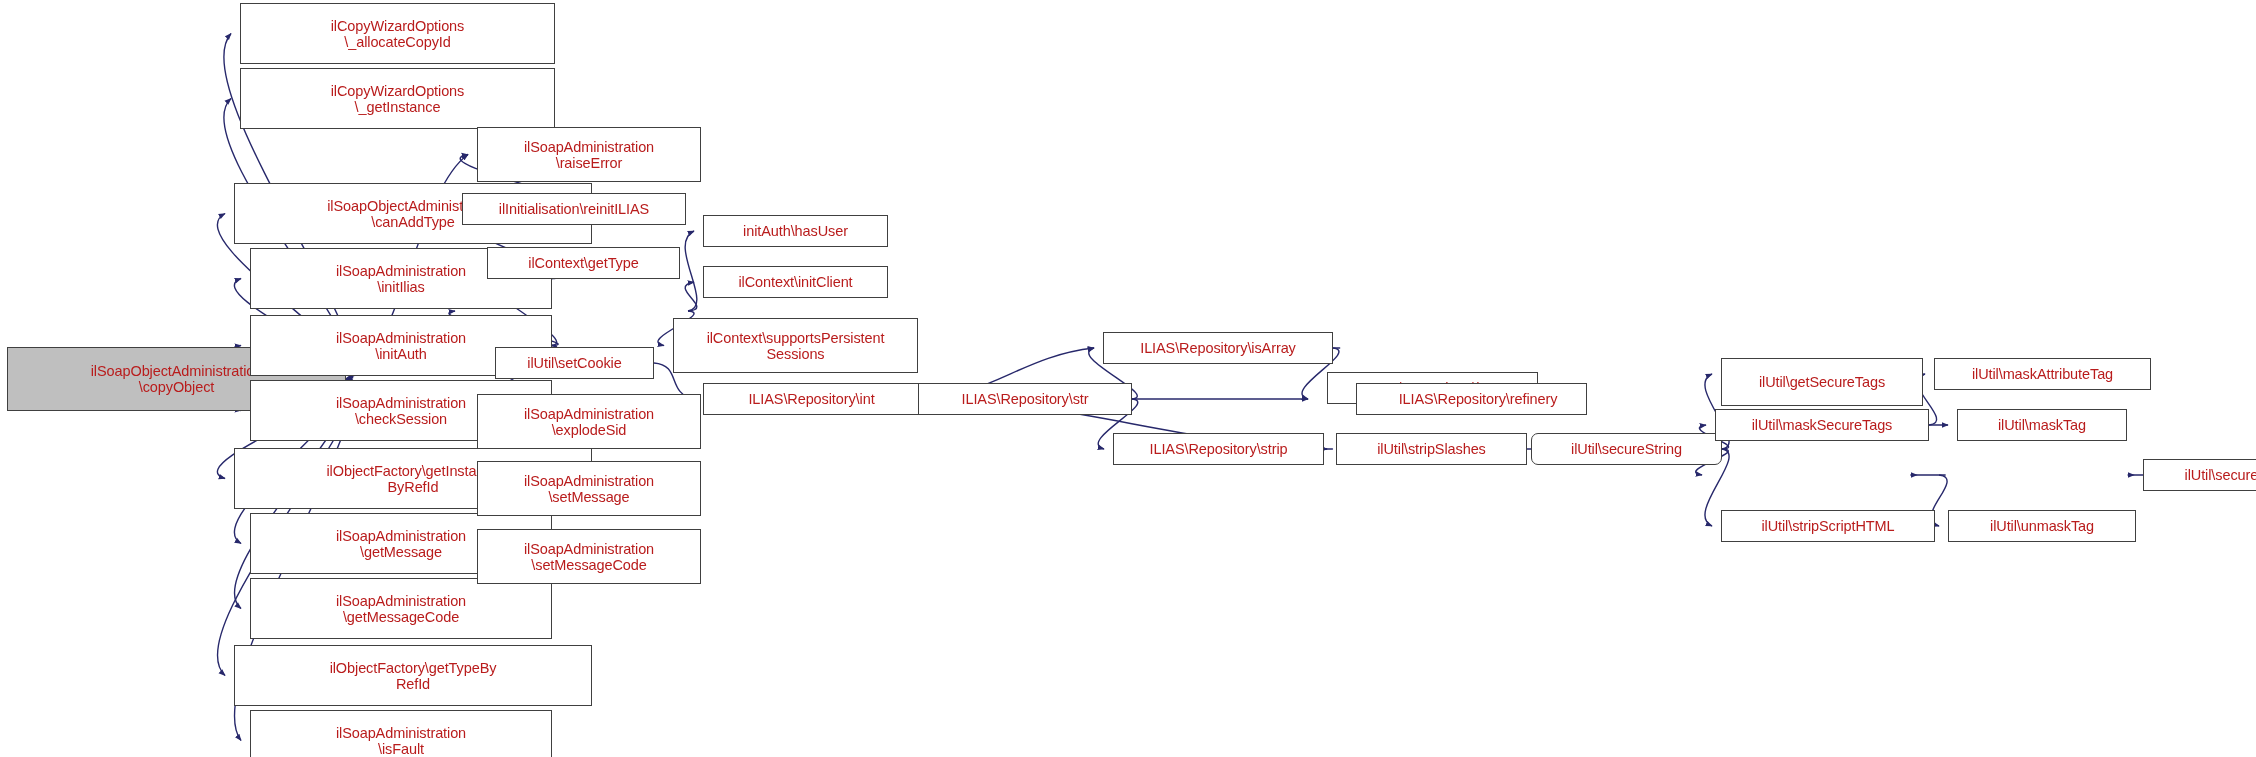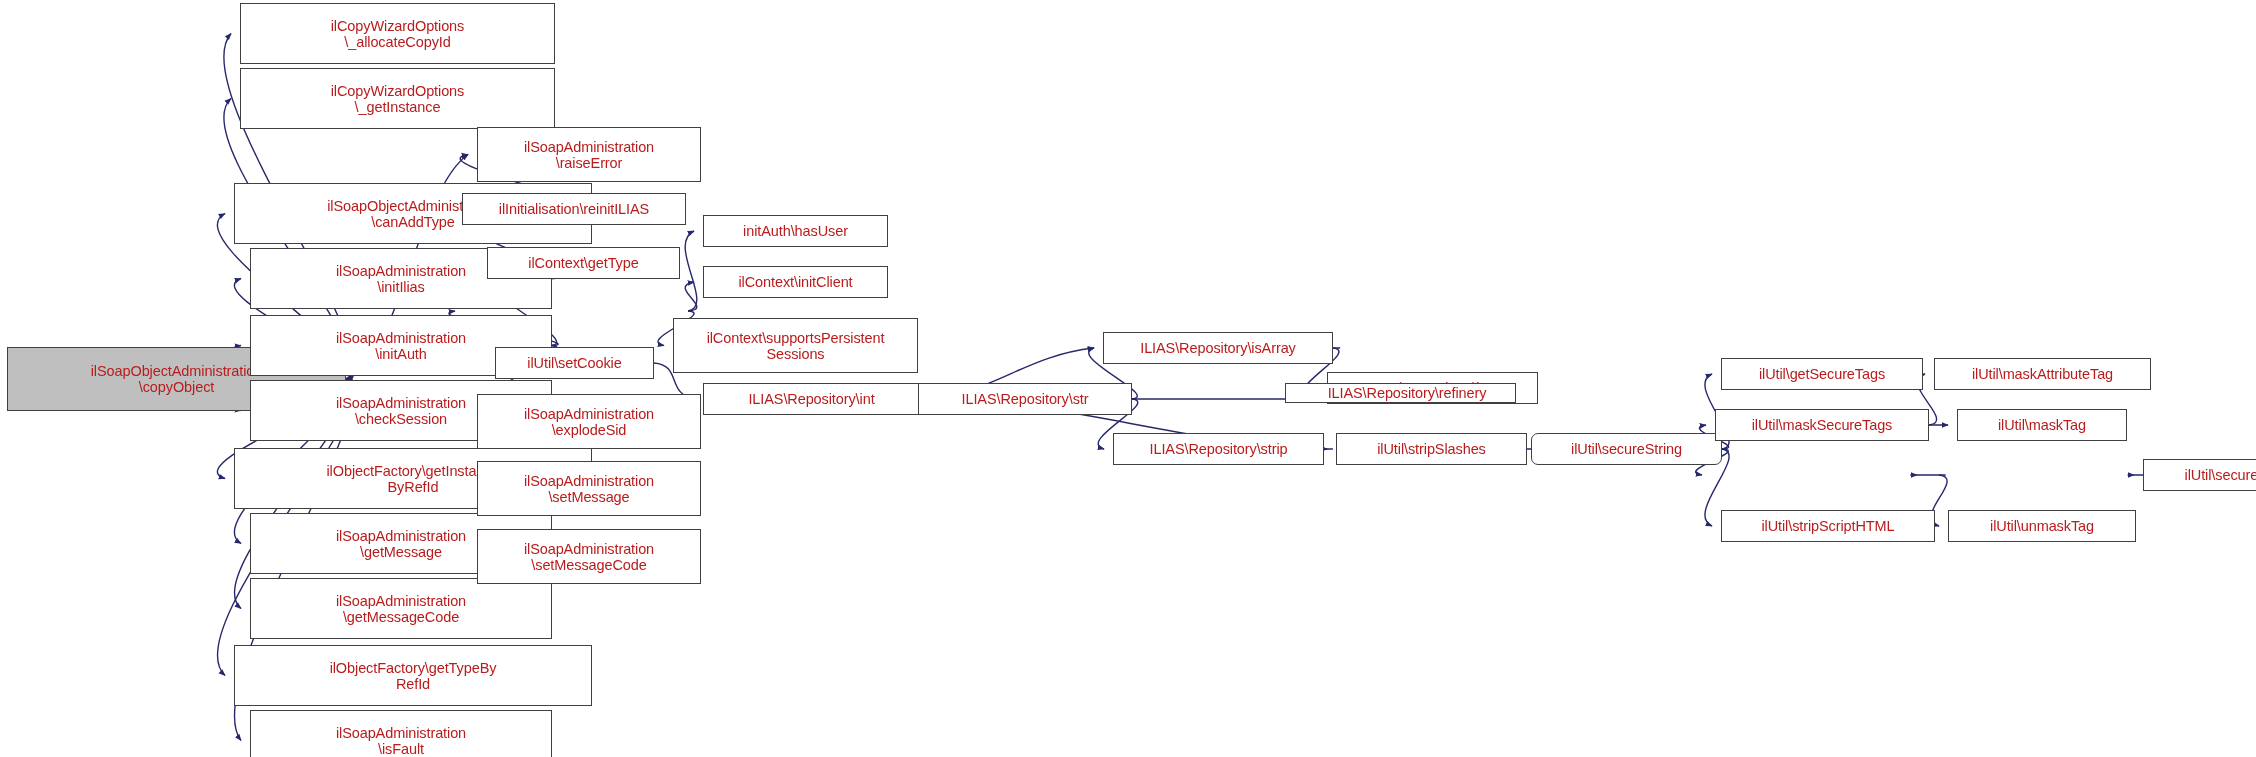--- a/index.html
+++ b/index.html
@@ -139,23 +139,23 @@
 \setMessageCode</div>
     <div class="node" style="left: 703px; top: 215px; width: 185px; height: 32px;">initAuth\hasUser</div>
     <div class="node" style="left: 703px; top: 266px; width: 185px; height: 32px;">ilContext\initClient</div>
     <div class="node" style="left: 673px; top: 318px; width: 245px; height: 55px;">ilContext\supportsPersistent
 Sessions</div>
     <div class="node" style="left: 703px; top: 383px; width: 217px; height: 32px;">ILIAS\Repository\int</div>
     <div class="node" style="left: 918px; top: 383px; width: 214px; height: 32px;">ILIAS\Repository\str</div>
     <div class="node" style="left: 1103px; top: 332px; width: 230px; height: 32px;">ILIAS\Repository\isArray</div>
     <div class="node" style="left: 1113px; top: 433px; width: 211px; height: 32px;">ILIAS\Repository\strip</div>
     <div class="node" style="left: 1327px; top: 332px; width: 211px; height: 32px; margin-top: 40px;">ILIAS\Repository\http</div>
-    <div class="node" style="left: 1285px; top: 383px; width: 231px; height: 20px; padding-left: 13px;">ILIAS\Repository\refinery</div>
+    <div class="node" style="left: 1356px; top: 383px; width: 231px; height: 32px; padding-left: 13px;">ILIAS\Repository\refinery</div>
     <div class="node" style="left: 1336px; top: 433px; width: 191px; height: 32px;">ilUtil\stripSlashes</div>
     <div class="node" style="left: 1531px; top: 433px; width: 191px; height: 32px; border-radius: 7px;">ilUtil\secureString</div>
-    <div class="node" style="left: 1721px; top: 358px; width: 202px; height: 32px;">ilUtil\getSecureTags</div>
+    <div class="node" style="left: 1721px; top: 358px; width: 202px; height: 48px;">ilUtil\getSecureTags</div>
     <div class="node" style="left: 1715px; top: 409px; width: 214px; height: 32px;">ilUtil\maskSecureTags</div>
     <div class="node" style="left: 1721px; top: 510px; width: 214px; height: 32px;">ilUtil\stripScriptHTML</div>
     <div class="node" style="left: 1934px; top: 358px; width: 217px; height: 32px;">ilUtil\maskAttributeTag</div>
     <div class="node" style="left: 1957px; top: 409px; width: 170px; height: 32px;">ilUtil\maskTag</div>
     <div class="node" style="left: 1948px; top: 510px; width: 188px; height: 32px;">ilUtil\unmaskTag</div>
     <div class="node" style="left: 2143px; top: 459px; width: 183px; height: 32px;">ilUtil\secureLink</div>
   </div>
 
 </body></html>

